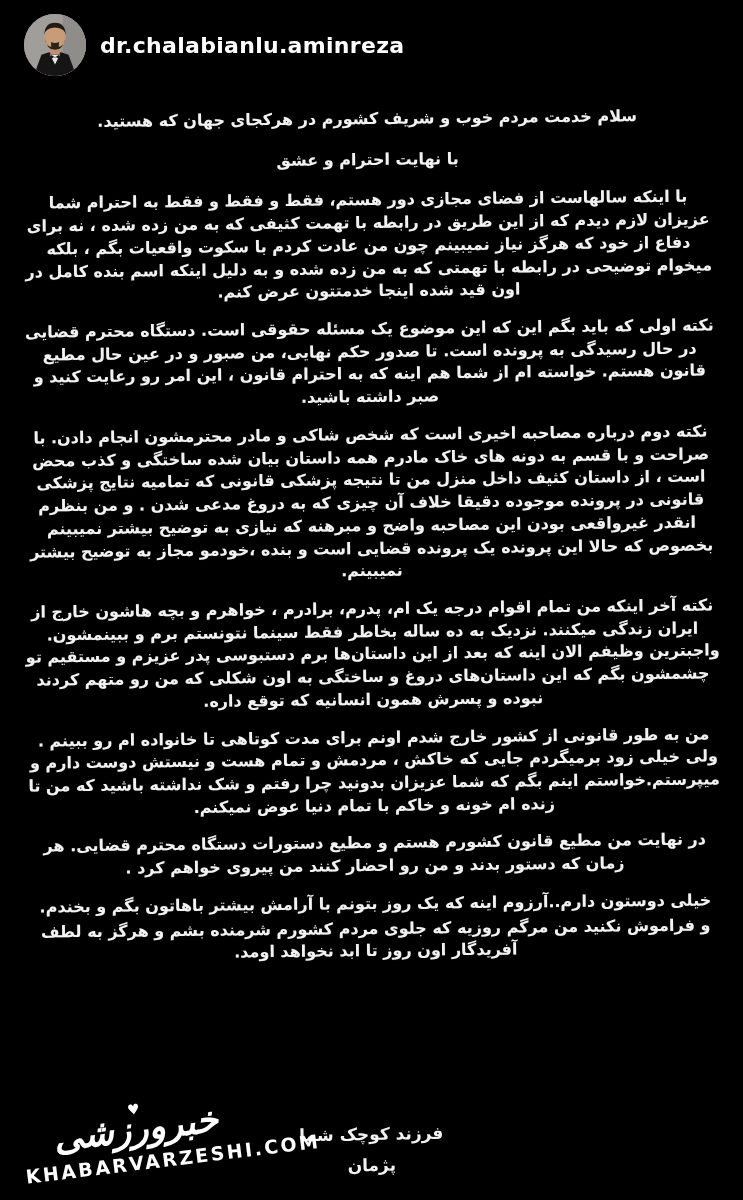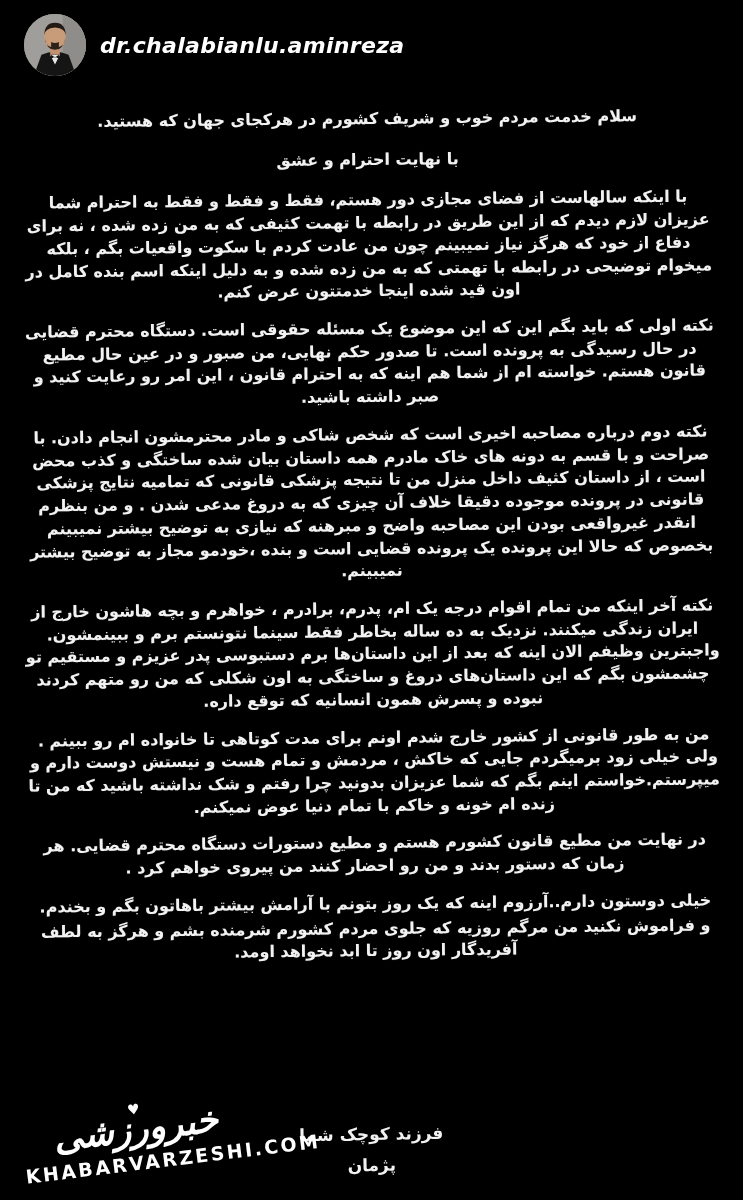--- a/index.html
+++ b/index.html
@@ -30,21 +30,20 @@
     overflow: hidden;
     flex: 0 0 auto;
     background: #9b9b98;
   }
   .avatar svg { display: block; width: 100%; height: 100%; }
   .username {
     color: #ffffff;
     font-weight: bold;
     font-size: 22px;
     letter-spacing: 0.3px;
-    font-style: italic;
   }
 
   
   .content {
     direction: rtl;
     text-align: center;
     color: #f2f2f2;
     font-weight: bold;
     font-size: 16px;
     line-height: 1.42;

